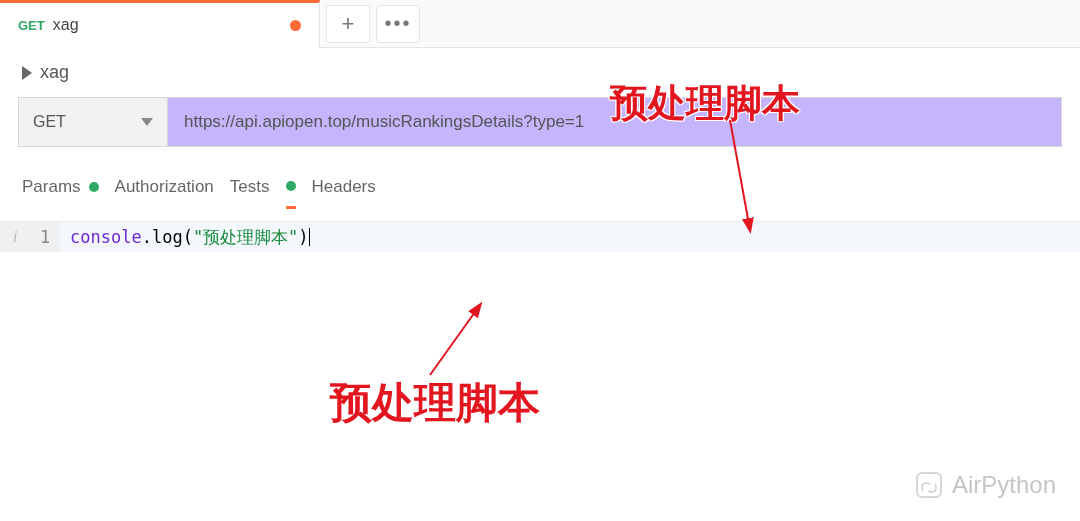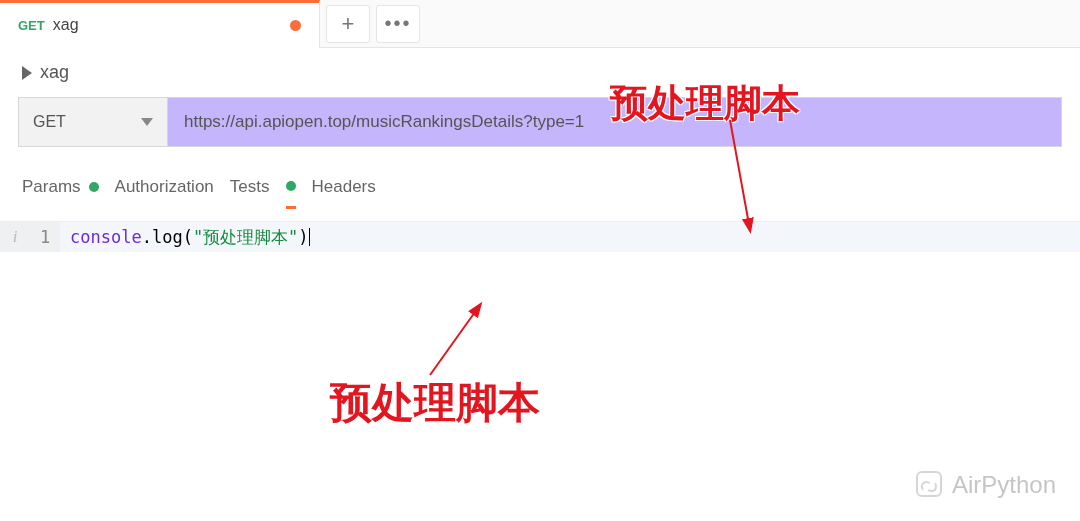--- a/index.html
+++ b/index.html
@@ -58,21 +58,21 @@
   .tk-obj { color: #6d28d9; }
   .tk-fn  { color: #000000; }
   .tk-str { color: #188a3f; }
   .cursor { display:inline-block; width:1px; height:18px; background:#000; vertical-align:-3px; }
   .anno { position: absolute; font-family: "KaiTi","STKaiti",serif; color: #e3151f; font-weight: 700;
           text-shadow: -1px -1px 0 #fff,1px -1px 0 #fff,-1px 1px 0 #fff,1px 1px 0 #fff; }
   .anno1 { left: 610px; top: 78px; font-size: 38px; }
   .anno2 { left: 330px; top: 375px; font-size: 42px; }
   svg.arrow { position: absolute; pointer-events: none; }
   .watermark {
-    position: absolute; right: 24px; bottom: 22px; display: flex; align-items: flex-start; gap: 10px;
+    position: absolute; right: 24px; bottom: 22px; display: flex; align-items: center; gap: 10px;
     color: #bcbcbc; font-size: 24px; font-weight: 500; opacity: 0.85;
   }
   .wm-ico { width: 26px; height: 26px; border: 2px solid #cfcfcf; border-radius: 6px; position: relative; }
   .wm-ico::before, .wm-ico::after { content:""; position:absolute; border:2px solid #cfcfcf; border-radius:50%; }
   .wm-ico::before { width:7px; height:7px; left:3px; top:8px; border-right-color:transparent; border-bottom-color:transparent;}
   .wm-ico::after  { width:7px; height:7px; right:3px; top:8px; border-left-color:transparent; border-top-color:transparent;}
 </style>
 </head>
 <body>
 

